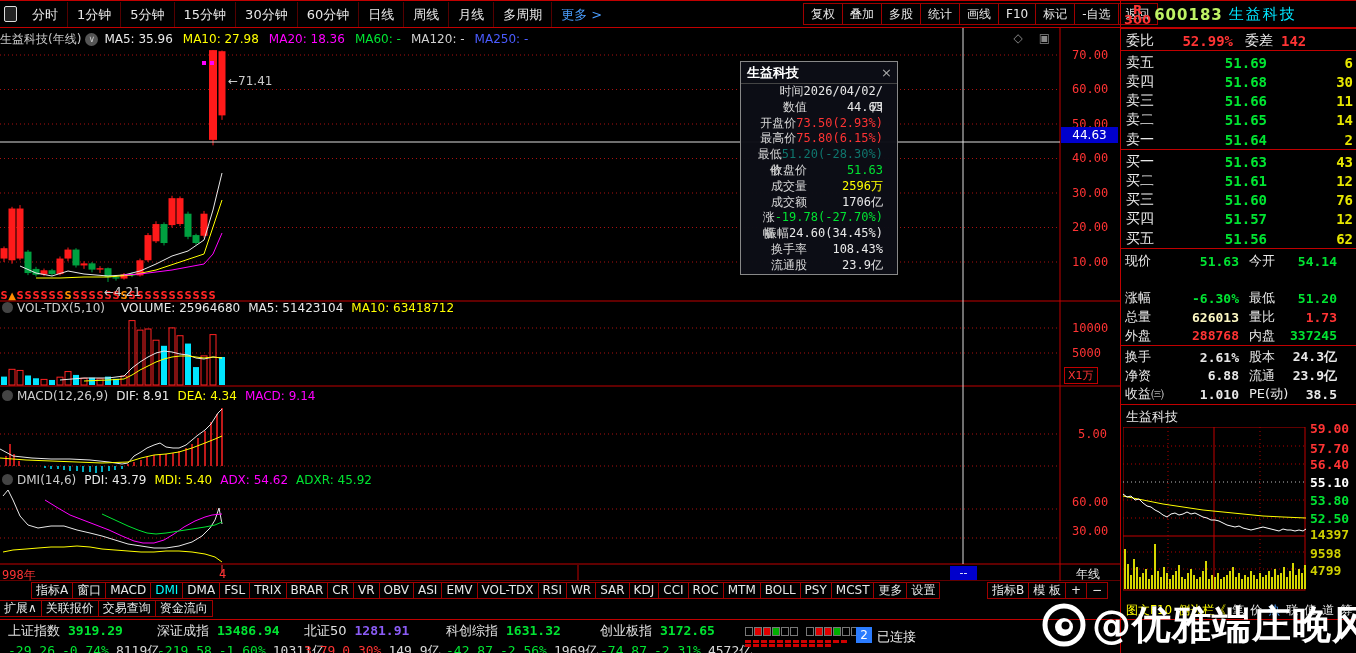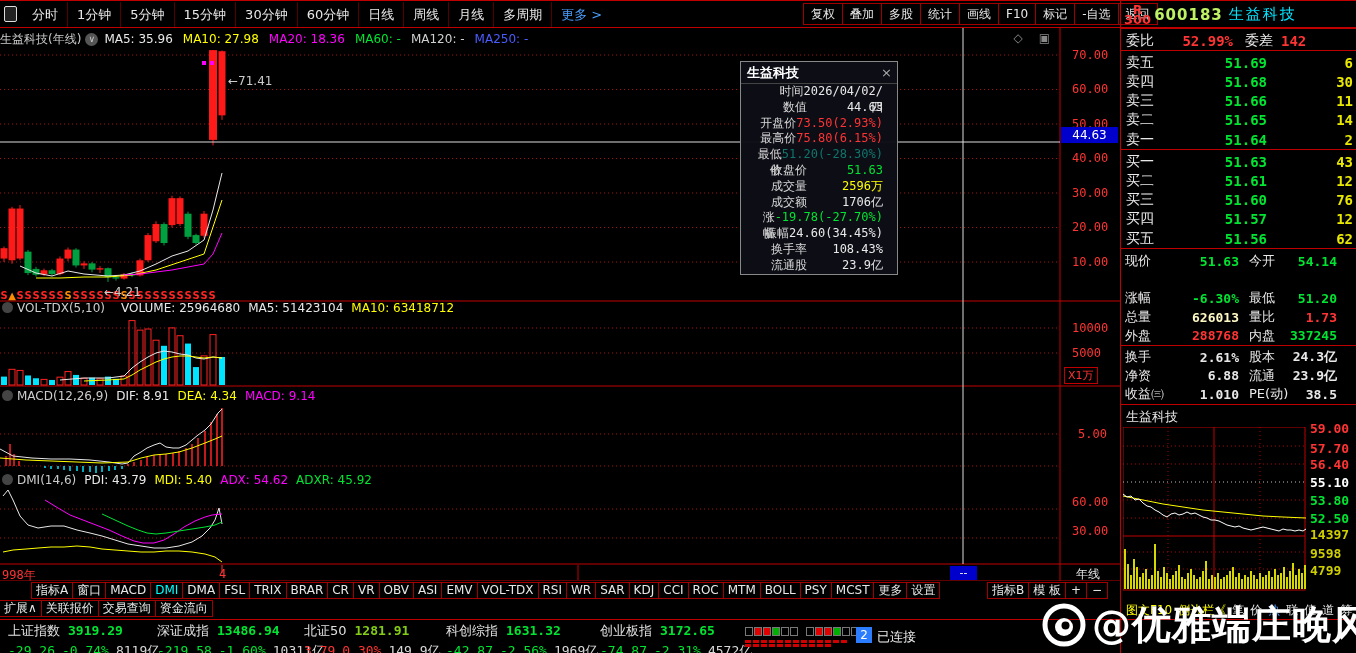--- a/index.html
+++ b/index.html
@@ -670,21 +670,21 @@
     <div id="idx-groups">
         <div class="idx-group" style="left: 8px;">
           <div class="idx-l1"><span class="nm">上证指数</span><span class="vl" style="color: rgb(0, 228, 50);">3919.29</span></div>
           <div class="idx-l2"><span style="color: rgb(0, 228, 50);">-29.26</span><span style="color: rgb(0, 228, 50);">-0.74%</span><span class="amt">8119亿</span></div>
         </div>
         <div class="idx-group" style="left: 157px;">
           <div class="idx-l1"><span class="nm">深证成指</span><span class="vl" style="color: rgb(0, 228, 50);">13486.94</span></div>
           <div class="idx-l2"><span style="color: rgb(0, 228, 50);">-219.58</span><span style="color: rgb(0, 228, 50);">-1.60%</span><span class="amt">10311亿</span></div>
         </div>
         <div class="idx-group" style="left: 304px;">
-          <div class="idx-l1"><span class="nm">北证50</span><span class="vl" style="color: #84cc16; margin-top: 28px;">1281.91</span></div>
+          <div class="idx-l1"><span class="nm">北证50</span><span class="vl" style="color: #8b5cf6; margin-top: 28px;">1281.91</span></div>
           <div class="idx-l2"><span style="color: rgb(255, 52, 52);">3.79</span><span style="color: rgb(255, 52, 52);">0.30%</span><span class="amt">149.9亿</span></div>
         </div>
         <div class="idx-group" style="left: 446px;">
           <div class="idx-l1"><span class="nm">科创综指</span><span class="vl" style="color: rgb(0, 228, 50);">1631.32</span></div>
           <div class="idx-l2"><span style="color: rgb(0, 228, 50);">-42.87</span><span style="color: rgb(0, 228, 50);">-2.56%</span><span class="amt">1969亿</span></div>
         </div>
         <div class="idx-group" style="left: 600px;">
           <div class="idx-l1"><span class="nm">创业板指</span><span class="vl" style="color: rgb(0, 228, 50);">3172.65</span></div>
           <div class="idx-l2"><span style="color: rgb(0, 228, 50);">-74.87</span><span style="color: rgb(0, 228, 50);">-2.31%</span><span class="amt">4572亿</span></div>
         </div>

